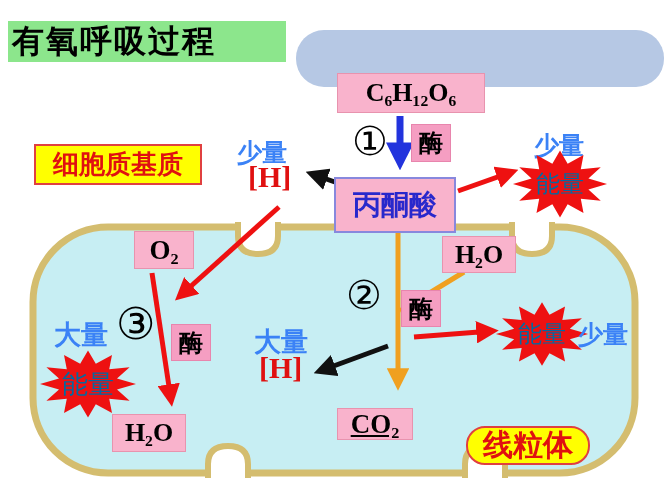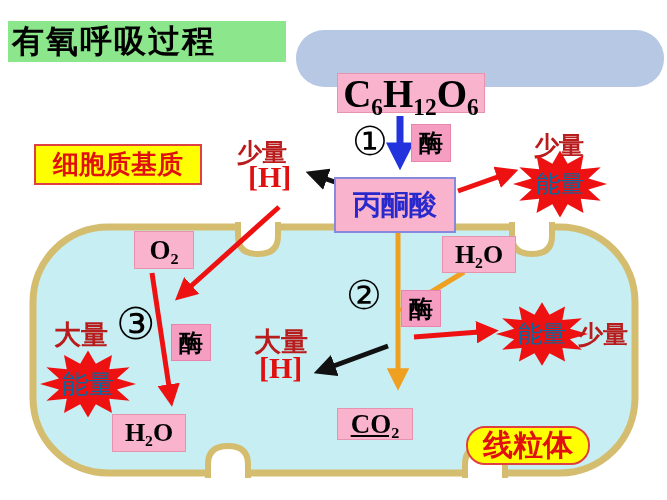--- a/index.html
+++ b/index.html
@@ -17,21 +17,21 @@
     padding-left:4px;letter-spacing:2px;white-space:nowrap;
   }
   .box{
     position:absolute;display:flex;align-items:center;justify-content:center;
     font-weight:bold;box-sizing:border-box;white-space:nowrap;
   }
   .pink{background:#f9b3cc;border:1px solid #e893ae;color:#000;}
   .formula{font-family:"Liberation Serif",serif;}
   .enzyme{background:#f59ec2;border:1px solid #e885ad;font-size:24px;color:#000;}
   .yellow{background:#ffff00;border:2px solid #e04040;color:#e01010;}
-  .lbl{position:absolute;font-weight:bold;color:#b91c1c;white-space:nowrap;}
+  .lbl{position:absolute;font-weight:bold;color:#3b82f6;white-space:nowrap;}
   .red-h{position:absolute;font-weight:bold;color:#e01010;font-family:"Liberation Serif",serif;white-space:nowrap;}
   .stepnum{position:absolute;color:#000;font-family:"Liberation Serif",serif;line-height:1;}
   .mito{position:absolute;left:28px;top:222px;width:612px;height:256px;}
   .arrows{position:absolute;left:0;top:0;width:667px;height:500px;pointer-events:none;}
   .star{position:absolute;}
   .star svg{position:absolute;left:0;top:0;width:100%;height:100%;}
   .star span{
     position:absolute;left:0;top:0;right:0;bottom:0;display:flex;align-items:center;justify-content:center;
     font-weight:normal;font-size:26px;color:#0369a1;
   }
@@ -78,21 +78,21 @@
     <line x1="352" y1="188" x2="312" y2="174" stroke="#111111" stroke-width="5" marker-end="url(#ah-black)"></line>
     <line x1="458" y1="191" x2="512" y2="172" stroke="#ee1111" stroke-width="5" marker-end="url(#ah-red)"></line>
     <line x1="279" y1="207" x2="180" y2="296" stroke="#ee1111" stroke-width="5" marker-end="url(#ah-red)"></line>
     <line x1="152" y1="273" x2="171" y2="400" stroke="#ee1111" stroke-width="5" marker-end="url(#ah-red)"></line>
     <line x1="398" y1="215" x2="398" y2="384" stroke="#f0a020" stroke-width="5" marker-end="url(#ah-orange)"></line>
     <line x1="464" y1="272" x2="400" y2="311" stroke="#f0a020" stroke-width="5"></line>
     <line x1="388" y1="346" x2="320" y2="371" stroke="#111111" stroke-width="5" marker-end="url(#ah-black)"></line>
     <line x1="414" y1="337" x2="492" y2="331" stroke="#ee1111" stroke-width="5" marker-end="url(#ah-red)"></line>
   </svg>
 
-  <div class="box pink formula" style="left:337px;top:73px;width:148px;height:40px;font-size:39px;">C₆H₁₂O₆</div>
+  <div class="box pink formula" style="left:337px;top:73px;width:148px;height:40px;font-size:26px;">C₆H₁₂O₆</div>
 
   <div class="stepnum" style="left:352px;top:122px;font-size:40px;">①</div>
 
   <div class="box enzyme" style="left:411px;top:124px;width:40px;height:38px;">酶</div>
 
   <div class="lbl" style="left:237px;top:136px;font-size:25px;">少量</div>
   <div class="red-h" style="left:248px;top:160px;font-size:30px;">[H]</div>
 
   <div class="box pink" style="left:334px;top:177px;width:122px;height:56px;font-size:28px;color:#2828cc;border:2px solid #8888dd;">丙酮酸</div>
 

